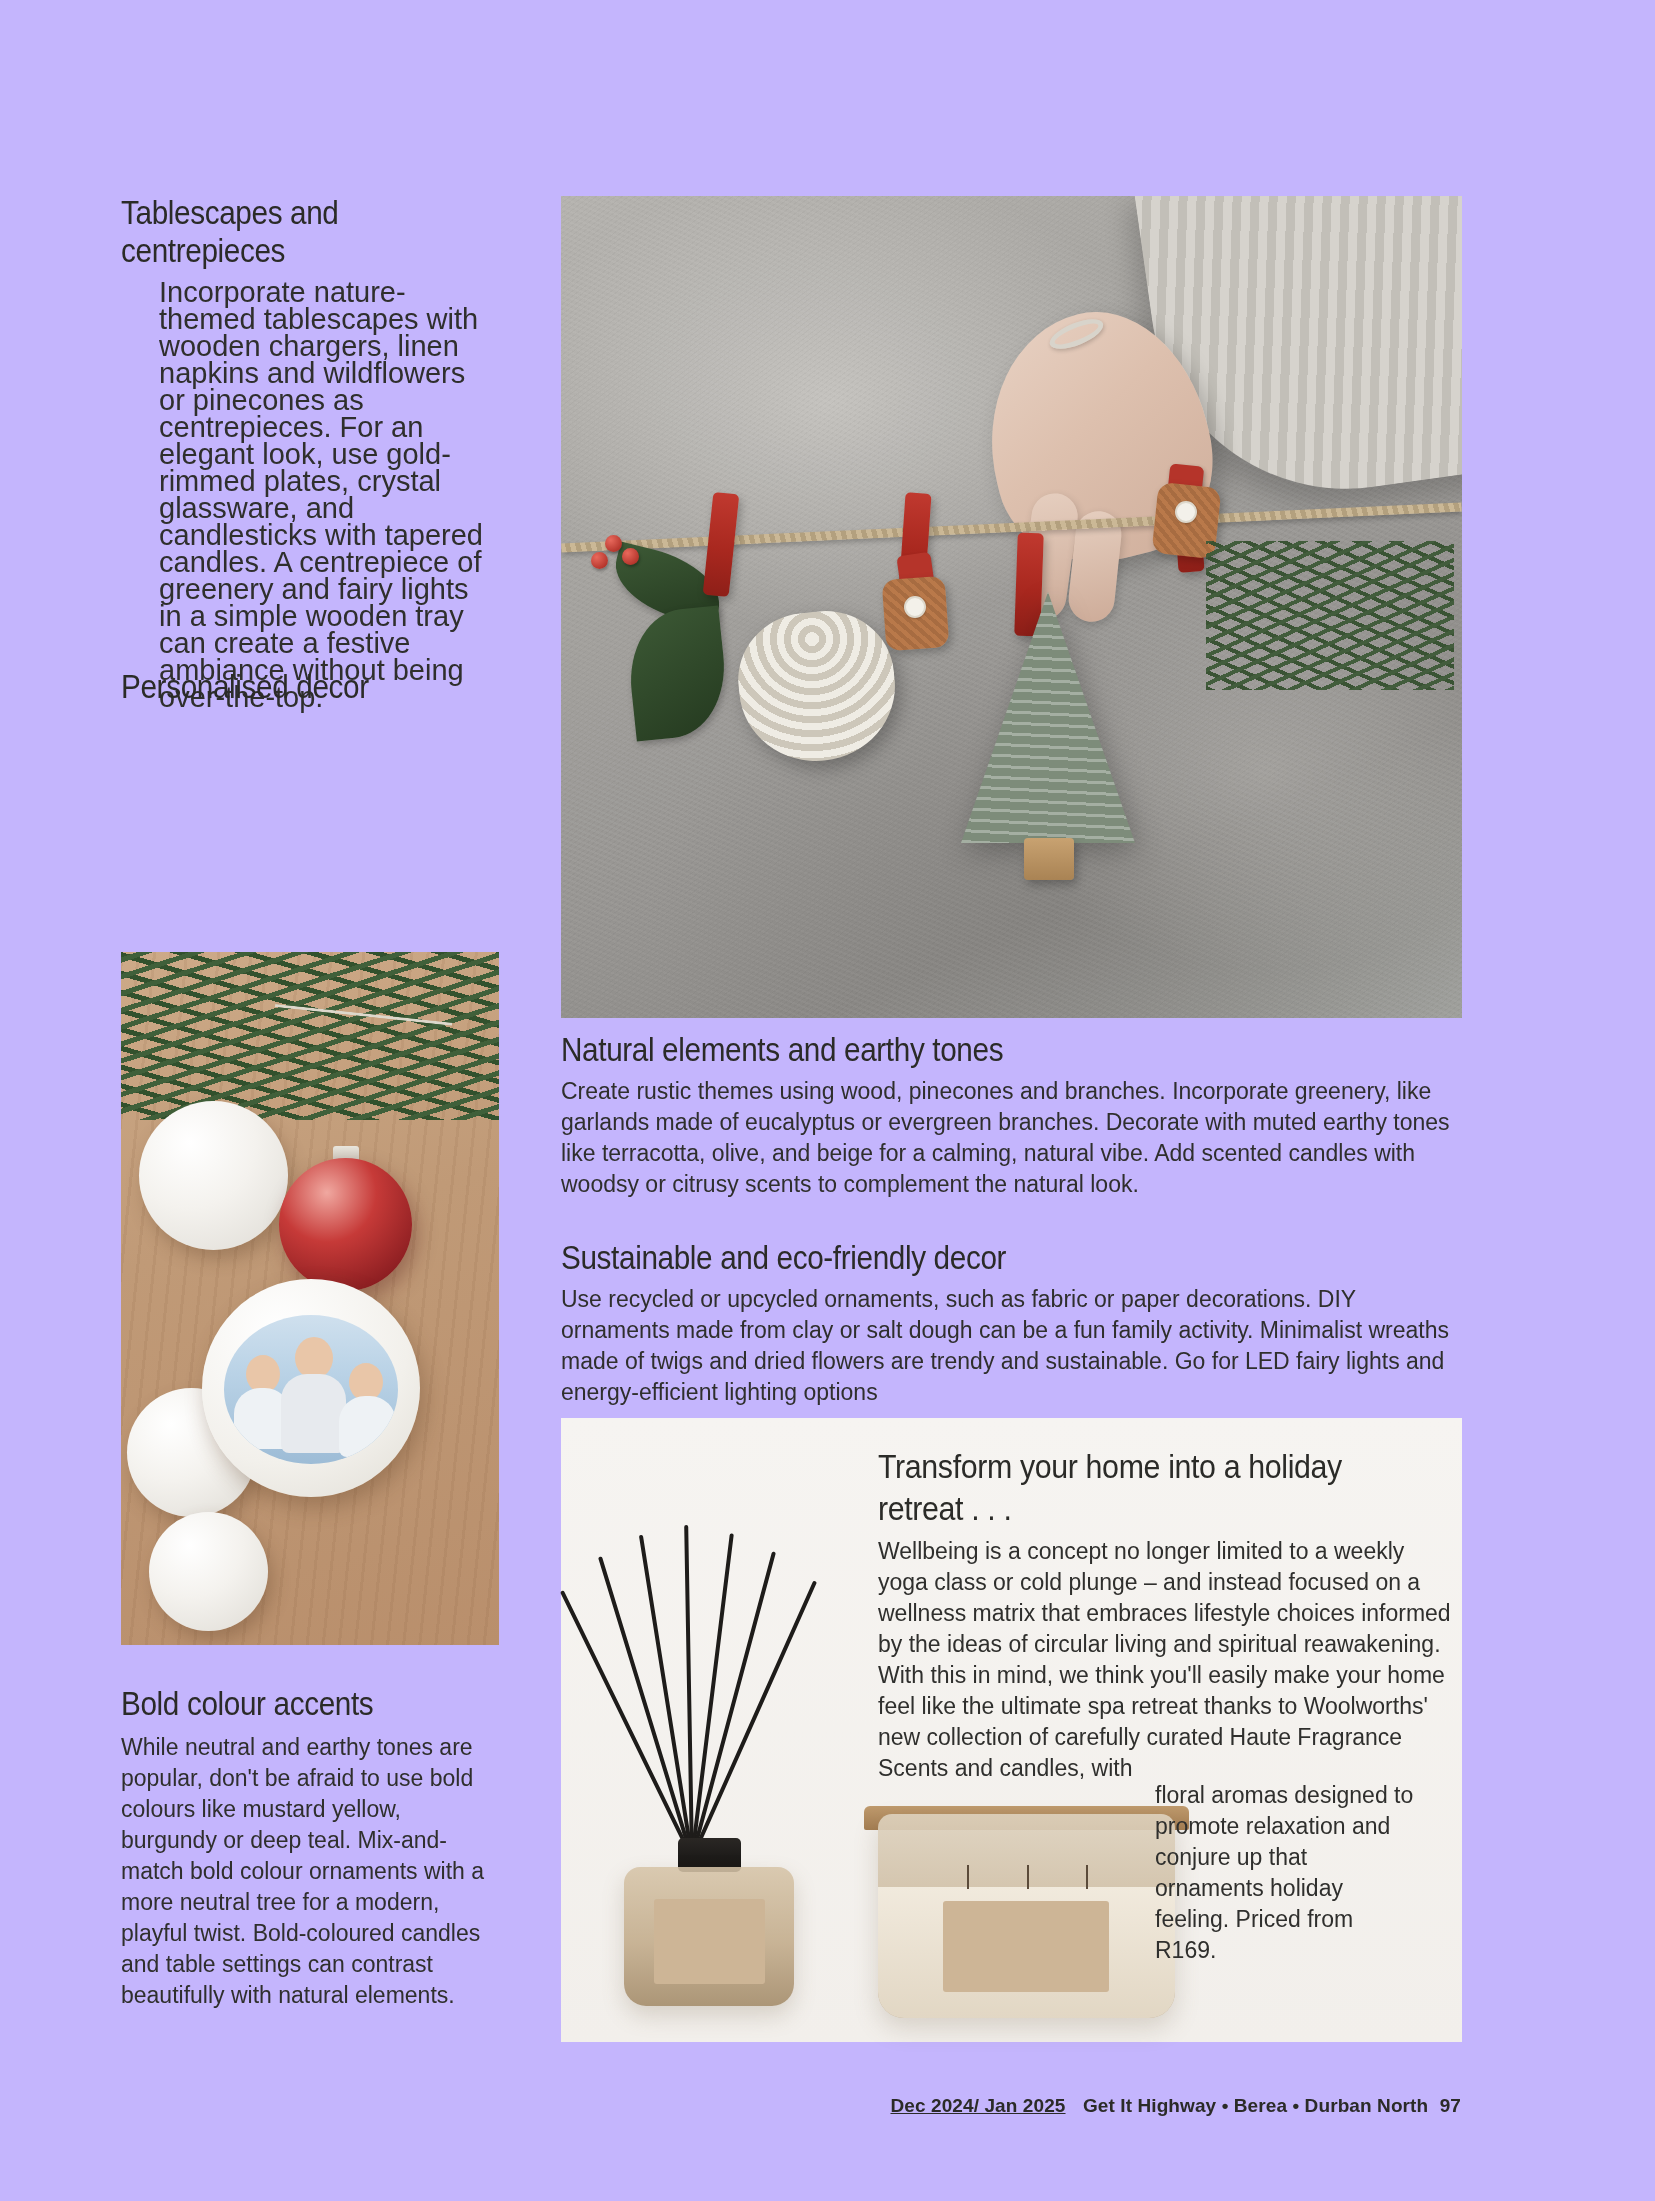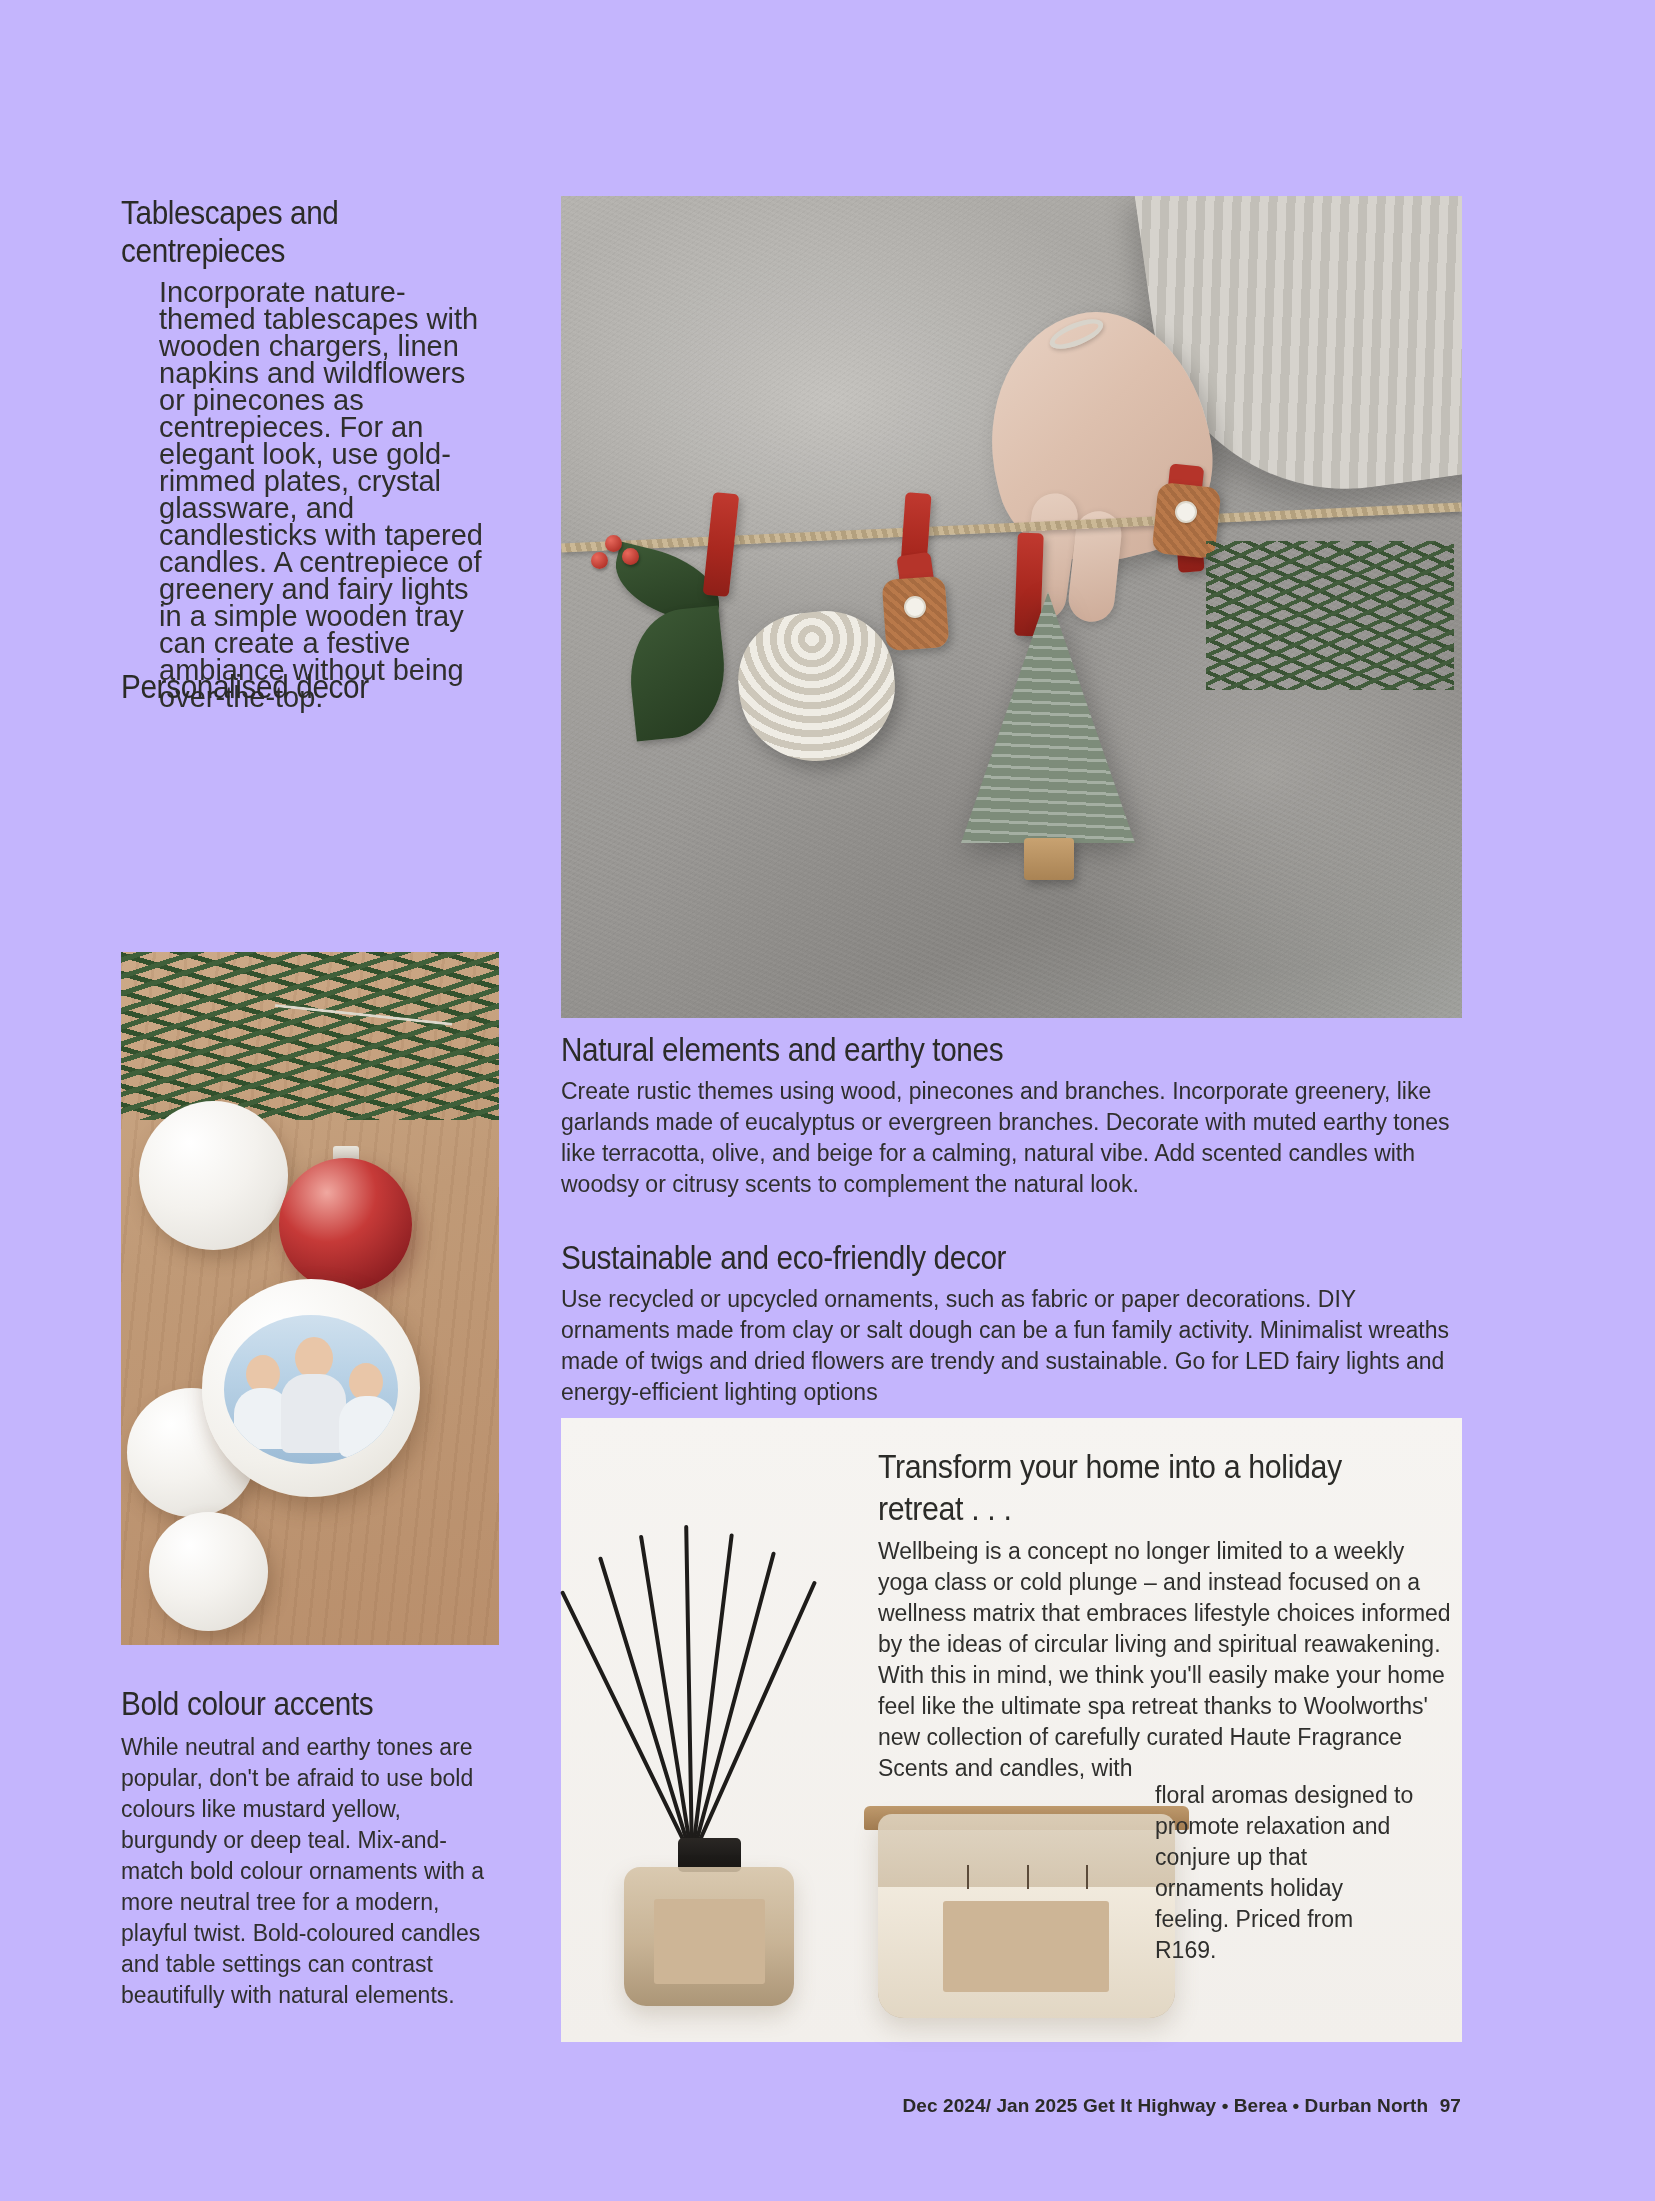--- a/index.html
+++ b/index.html
@@ -455,19 +455,19 @@
 
     <div class="feature-text">
       <div class="feature-head sec-head">Transform your home into a holiday retreat . . .</div>
       <p class="feature-body ft-para-1">Wellbeing is a concept no longer limited to a weekly yoga class or cold plunge – and instead focused on a wellness matrix that embraces lifestyle choices informed by the ideas of circular living and spiritual reawakening. With this in mind, we think you'll easily make your home feel like the ultimate spa retreat thanks to Woolworths' new collection of carefully curated Haute Fragrance Scents and candles, with</p>
     </div>
 
     <p class="ft-para-2">floral aromas designed to promote relaxation and conjure up that ornaments holiday feeling. Priced from R169.</p>
   </div>
 
   <div class="footer">
-    <span style="margin-right: 0;">Dec 2024/ Jan 2025</span>
+    <span style="margin-right: 12px; text-decoration: underline;">Dec 2024/ Jan 2025</span>
     <span class="light">Get It Highway • Berea • Durban North</span>
     <span style="margin-left: 6px;">97</span>
   </div>
 
 </div>
 
 
 </body></html>

